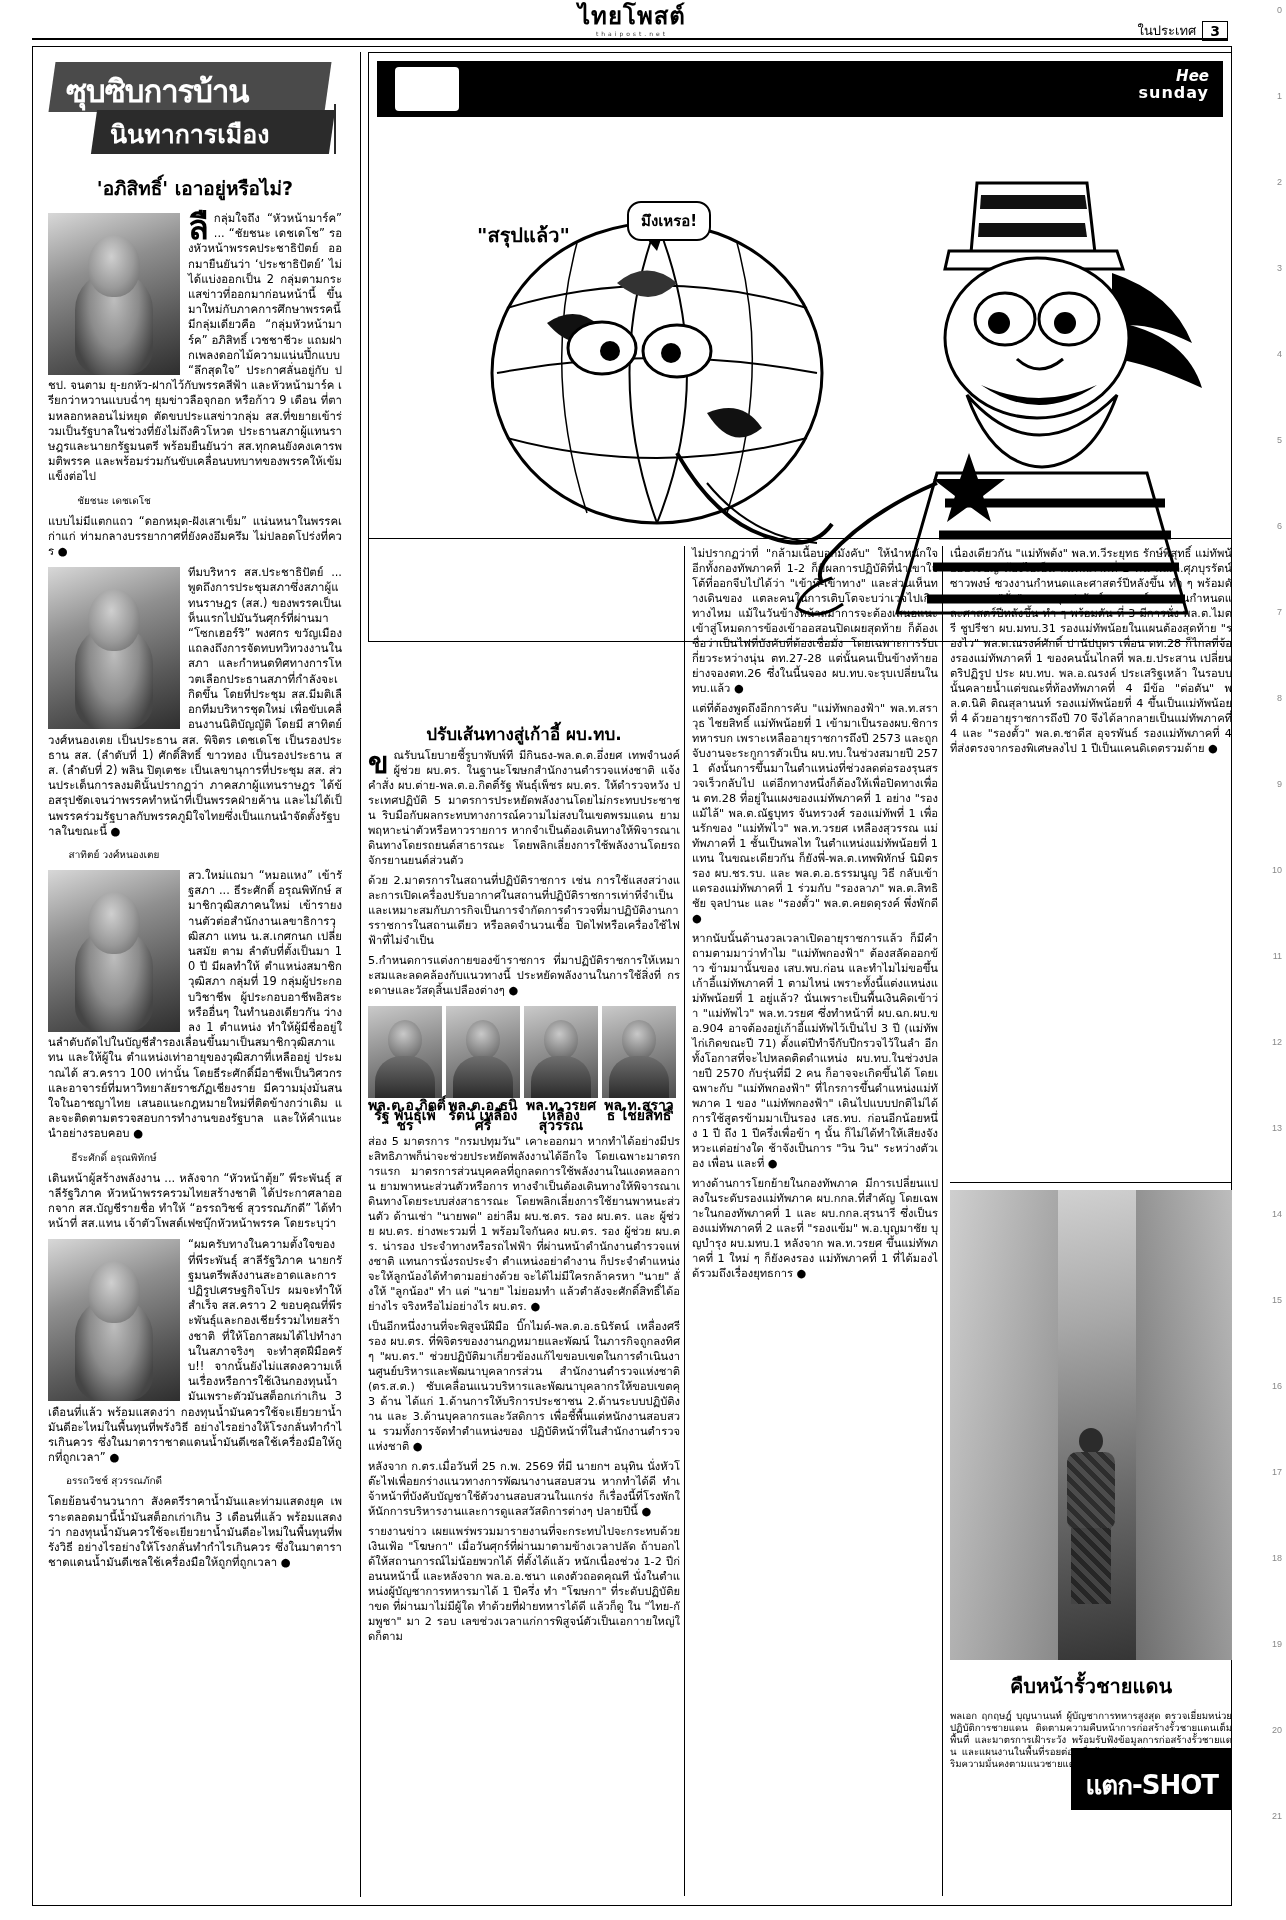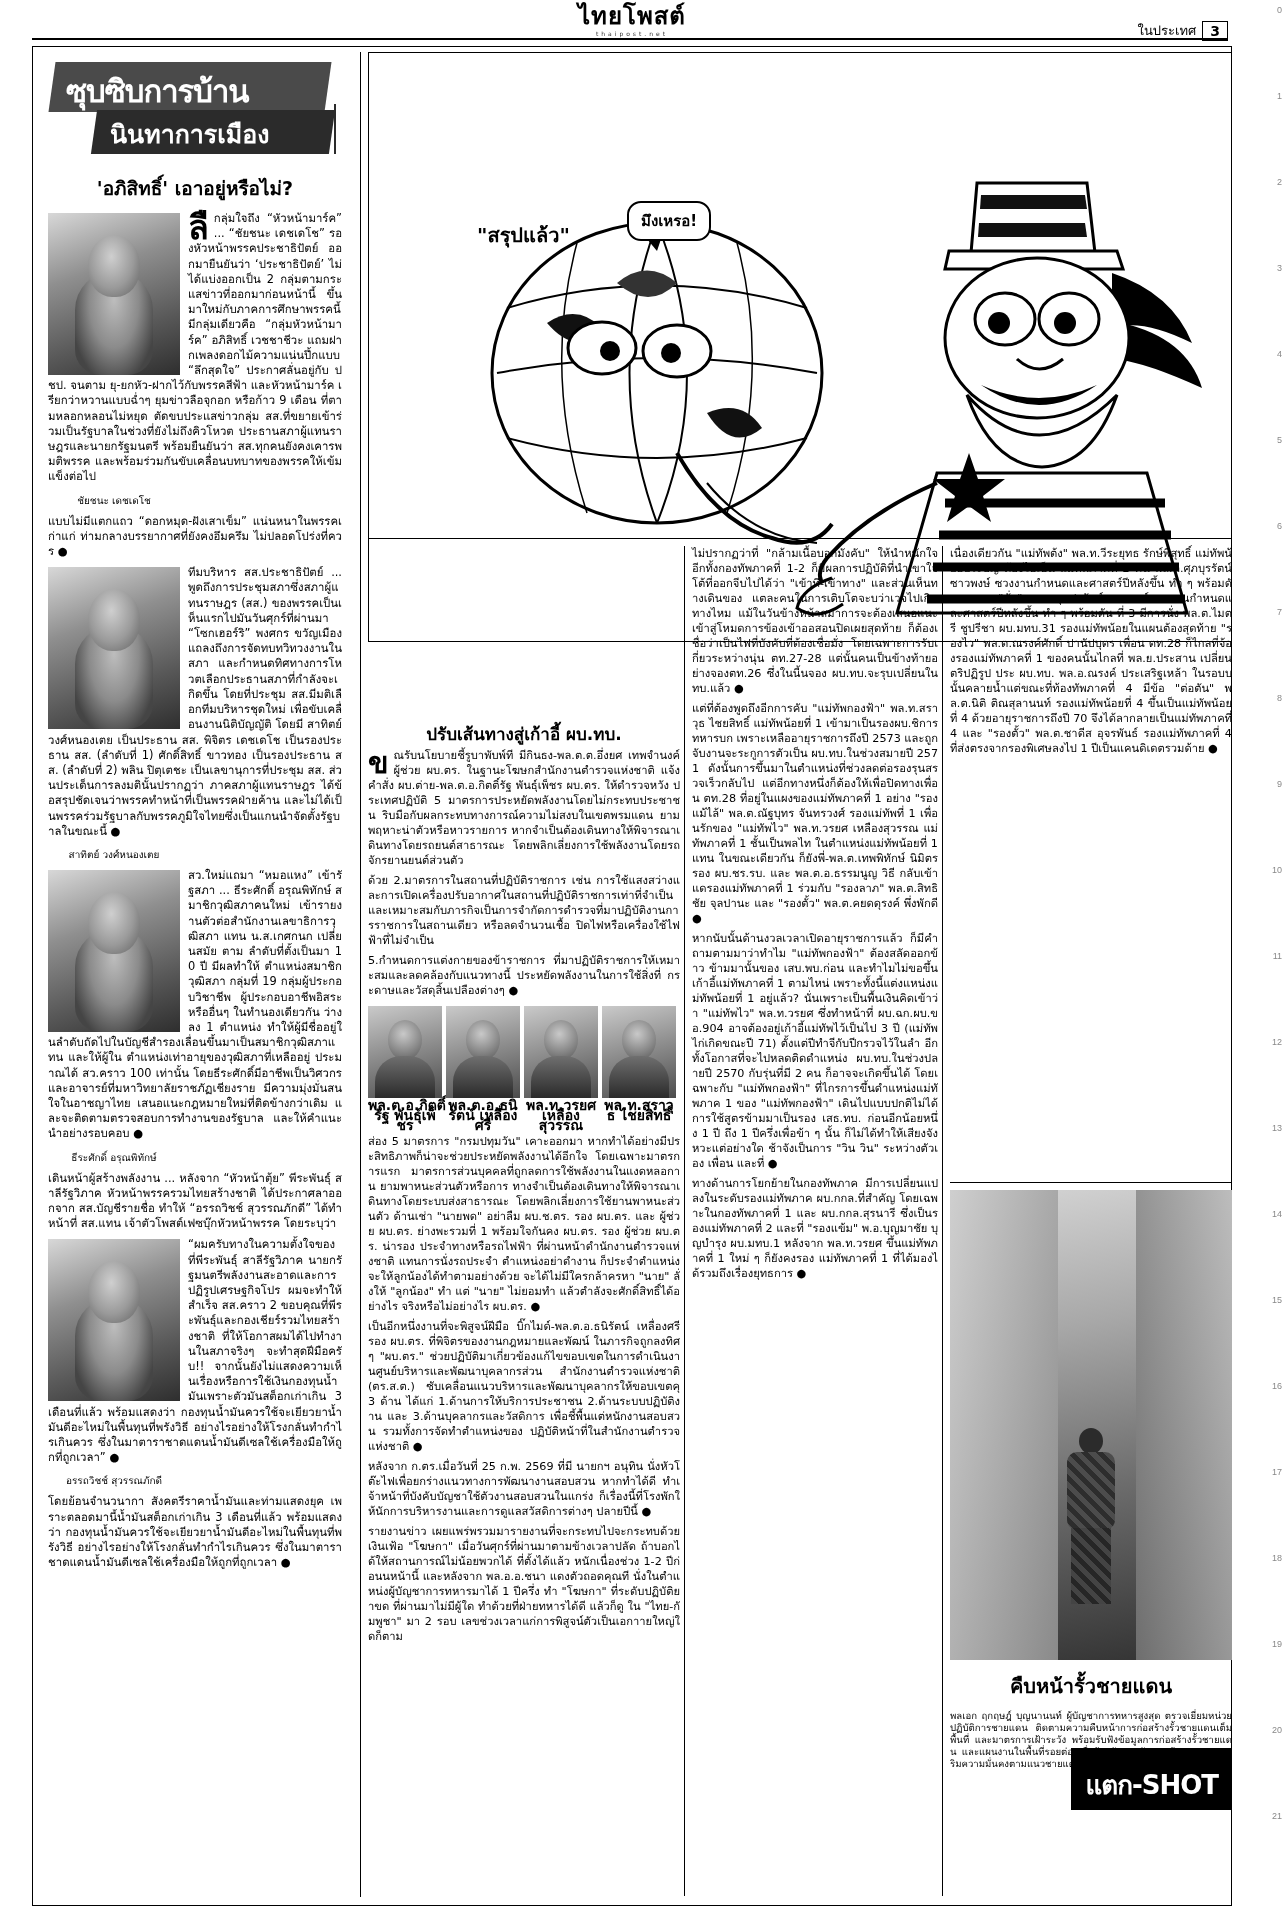--- a/index.html
+++ b/index.html
@@ -605,20 +605,27 @@
     <p><span>“ผมครับทางในความตั้งใจของที่พีระพันธุ์ สาลีรัฐวิภาค นายกรัฐมนตรีพลังงานสะอาดและการปฏิรูปเศรษฐกิจโปร ผมจะทำให้สำเร็จ สส.คราว 2 ขอบคุณที่พีระพันธุ์และกองเชียร์รวมไทยสร้างชาติ ที่ให้โอกาสผมได้ไปทำงานในสภาจริงๆ จะทำสุดฝีมือครับ!! จากนั้นยังไม่แสดงความเห็นเรื่องหรือการใช้เงินกองทุนน้ำมันเพราะตัวมันสต็อกเก่าเกิน 3 เดือนที่แล้ว พร้อมแสดงว่า กองทุนน้ำมันควรใช้จะเยียวยาน้ำมันดีอะไหม่ในพื้นทุนที่พรังวิธี อย่างไรอย่างให้โรงกลั่นทำกำไรเกินควร ซึ่งในมาตาราชาดแดนน้ำมันดีเซลใช้เครื่องมือให้ถูกที่ถูกเวลา” ●</span></p>
     <div class="caption cap-left">อรรถวิชช์ สุวรรณภักดี</div>
     <div class="clear"></div>
 
     <p><span>โดยย้อนจำนวนากา สังคตรีราคาน้ำมันและท่ามแสดงยุค เพราะตลอดมานี้น้ำมันสต็อกเก่าเกิน 3 เดือนที่แล้ว พร้อมแสดงว่า กองทุนน้ำมันควรใช้จะเยียวยาน้ำมันดีอะไหม่ในพื้นทุนที่พรังวิธี อย่างไรอย่างให้โรงกลั่นทำกำไรเกินควร ซึ่งในมาตาราชาดแดนน้ำมันดีเซลใช้เครื่องมือให้ถูกที่ถูกเวลา ●</span></p>
   </div>
 
   <div class="vline" style="left:360px; top:52px; height:1845px;"></div>
 
   <div class="cartoon-box">
+    <div class="cartoon-topbar">
+      <div class="mark"></div>
+      <div class="sun">
+        <div class="s1">Hee</div>
+        <div class="s2">sunday</div>
+      </div>
+    </div>
     <div class="cartoon-art">
       <div class="speech b1">"สรุปแล้ว"</div>
       <div class="bubble">มึงเหรอ!</div>
       <svg width="848" height="500" viewBox="0 0 848 500">
 
         <ellipse cx="280" cy="250" rx="165" ry="150" fill="#fff" stroke="#000" stroke-width="3"></ellipse>
         <path d="M130 185 q150 -45 300 0" fill="none" stroke="#000" stroke-width="2"></path>
         <path d="M120 250 q160 -30 320 0" fill="none" stroke="#000" stroke-width="2"></path>
         <path d="M130 315 q150 40 300 0" fill="none" stroke="#000" stroke-width="2"></path>
         <path d="M280 100 q-55 150 0 300" fill="none" stroke="#000" stroke-width="2"></path>

